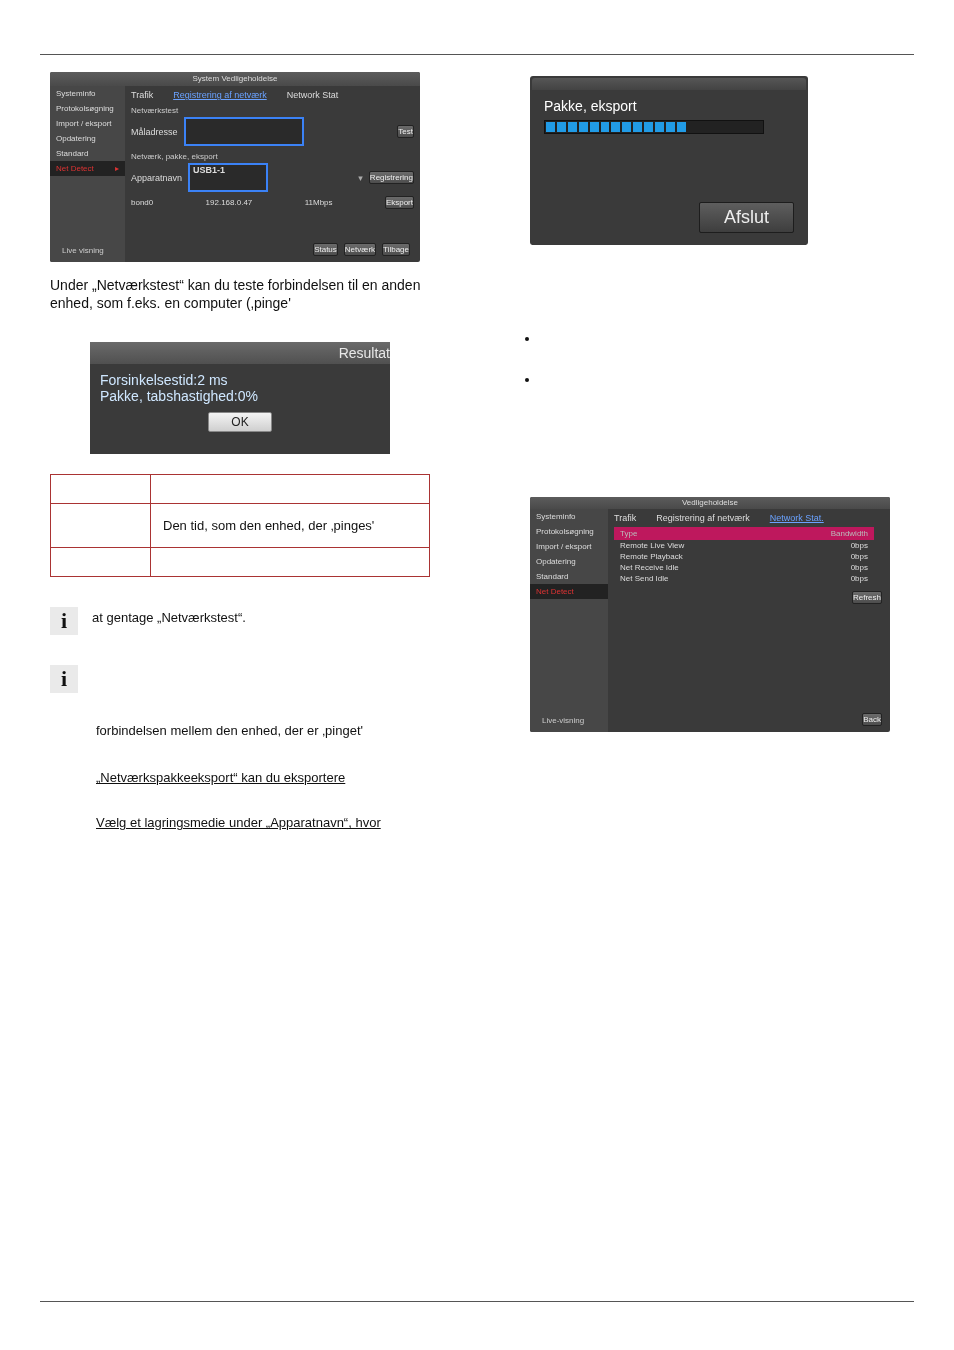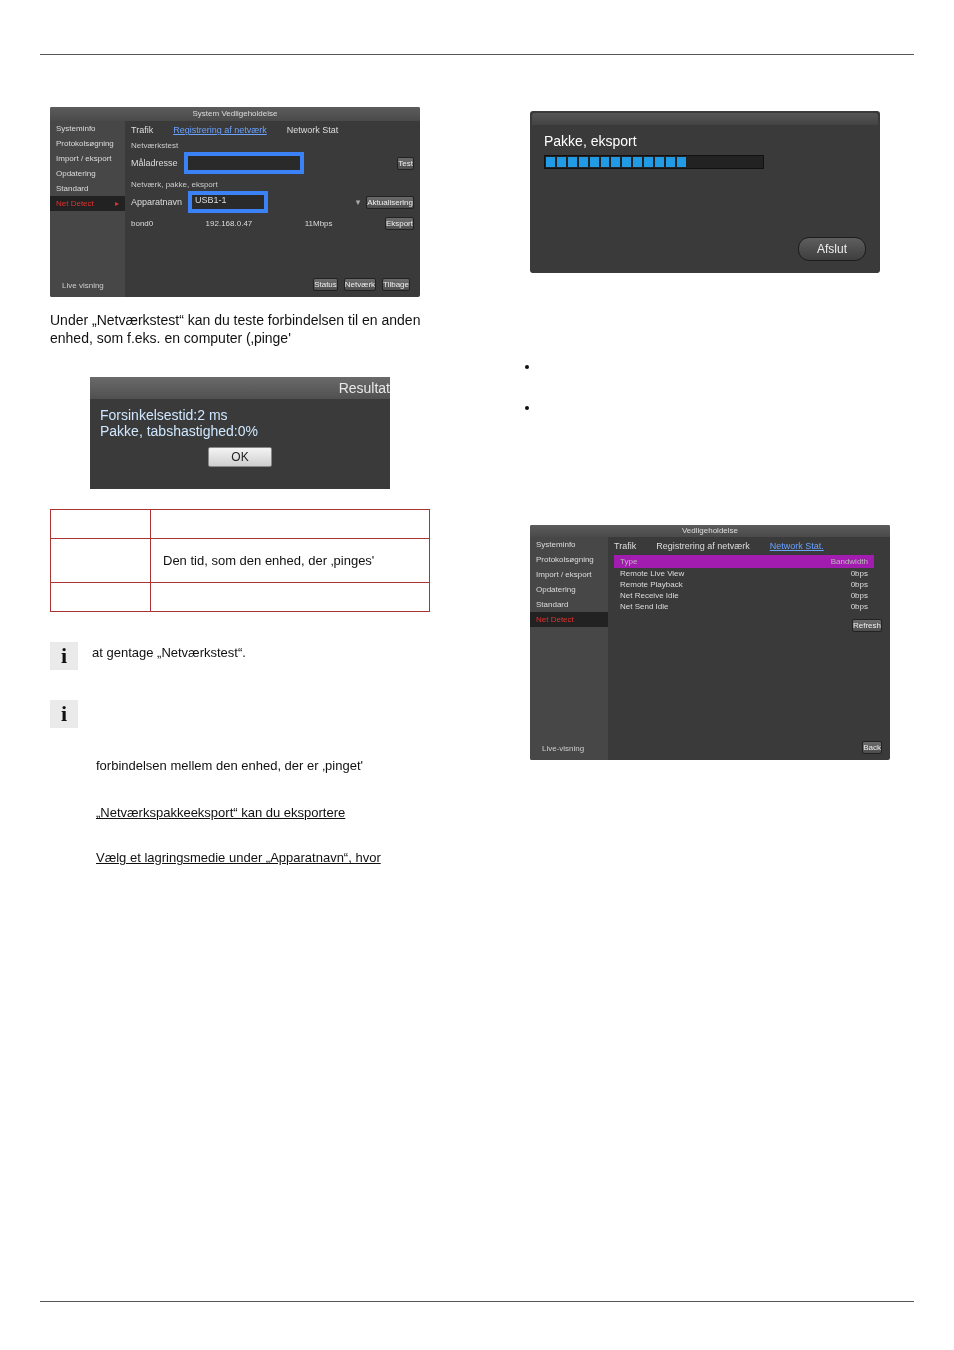--- a/index.html
+++ b/index.html
@@ -21,21 +21,21 @@
     right: 40px;
     height: 1px;
     background: #555;
   }
   .top-rule { top: 54px; }
   .bottom-rule { bottom: 48px; }
 
   .columns {
     display: flex;
     gap: 90px;
-    margin-top: 77px;
+    margin-top: 42px;
   }
   .col-left { width: 390px; }
   .col-right { width: 360px; }
 
   
   .panel-dark {
     background: #3a3a3a;
     color: #dcdcdc;
     font-size: 9px;
     border-radius: 2px;
@@ -79,22 +79,22 @@
   .panel1-main {
     position: absolute;
     left: 75px; right: 0; top: 14px; bottom: 0;
     padding: 4px 6px;
   }
   .tabs { display: flex; gap: 20px; margin-bottom: 4px; }
   .tabs span { color: #ddd; }
   .tabs .active { color: #6aa2ff; text-decoration: underline; }
   .row-small { display: flex; align-items: center; gap: 6px; margin-bottom: 2px; }
   .input-dark {
-    background: #2a2a2a; border: 4px solid #3b82f6;
-    height: 22px; width: 120px;
+    background: #2a2a2a; border: 2px solid #3b82f6;
+    height: 29px; width: 120px; font-weight: bold;
   }
   .btn-dark {
     background: linear-gradient(#6b6b6b,#4d4d4d);
     border: 1px solid #222;
     color: #eee;
     font-size: 8px;
     padding: 1px 0;
     border-radius: 2px;
   }
   .panel1 .row2 { display: flex; justify-content: space-between; align-items: center; margin-top: 4px; }
@@ -156,21 +156,21 @@
     font-family: Georgia, serif;
     font-weight: bold;
     font-size: 22px;
     text-align: center;
     line-height: 28px;
   }
   .info-text { font-size: 13px; line-height: 1.35; max-width: 340px; padding-top: 2px; }
 
   
   .pakke-box {
-    width: 350px;
+    width: 278px;
     background: #3a3a3a;
     color: #fff;
     border-radius: 3px;
     padding: 2px 2px 0;
     overflow: hidden;
   }
   .pakke-head {
     background: linear-gradient(#565656,#434343);
     height: 12px;
     border-radius: 3px 3px 0 0;
@@ -198,23 +198,23 @@
   .pakke-footer {
     background: #3a3a3a;
     display: flex; justify-content: flex-end;
     padding: 10px 12px 12px;
     margin-top: 46px;
   }
   .pakke-btn {
     background: linear-gradient(#5e5e5e,#3e3e3e);
     border: 1px solid #1d1d1d;
     color: #eee;
-    padding: 4px 18px;
-    font-size: 12px;
-    border-radius: 11px;
+    padding: 4px 24px;
+    font-size: 18px;
+    border-radius: 2px;
   }
 
   
   .panel3 {
     width: 360px;
     height: 235px;
     position: relative;
     margin-top: 10px;
   }
   .panel3-header {
@@ -234,21 +234,21 @@
   }
   .panel3-side div { padding: 3px 6px; color: #ddd; }
   .panel3-side .sel { background: #222; color: #dd3333; }
   .panel3-main {
     position: absolute;
     left: 78px; right: 0; top: 12px; bottom: 0;
     padding: 4px 6px;
   }
   .bw-headrow {
     display: flex;
-    background: #a21caf;
+    background: #be185d;
     padding: 2px 6px;
     font-size: 8px;
     color: #bbb;
     margin-top: 3px;
     justify-content: space-between;
     width: 260px;
   }
   .bw-row {
     display: flex;
     padding: 1px 6px;
@@ -301,21 +301,21 @@
             <span class="input-dark"></span>
             <span style="flex:1"></span>
             <span class="btn-dark">Test</span>
           </div>
           <div class="subhead">Netværk, pakke, eksport</div>
           <div class="row-small">
             <span>Apparatnavn</span>
             <span class="input-dark" style="width:80px;color:#ddd;padding-left:3px;line-height:11px">USB1-1</span>
             <span style="flex:1"></span>
             <span style="color:#aaa">▾</span>
-            <span class="btn-dark">Aktualisering</span>
+            <span class="btn-dark">Registrering</span>
           </div>
           <div class="row2" style="font-size:8px">
             <span>bond0</span>
             <span>192.168.0.47</span>
             <span>11Mbps</span>
             <span class="btn-dark">Eksport</span>
           </div>
           <div class="footer-btns">
             <span class="btn-dark">Status</span>
             <span class="btn-dark">Netværk</span>

